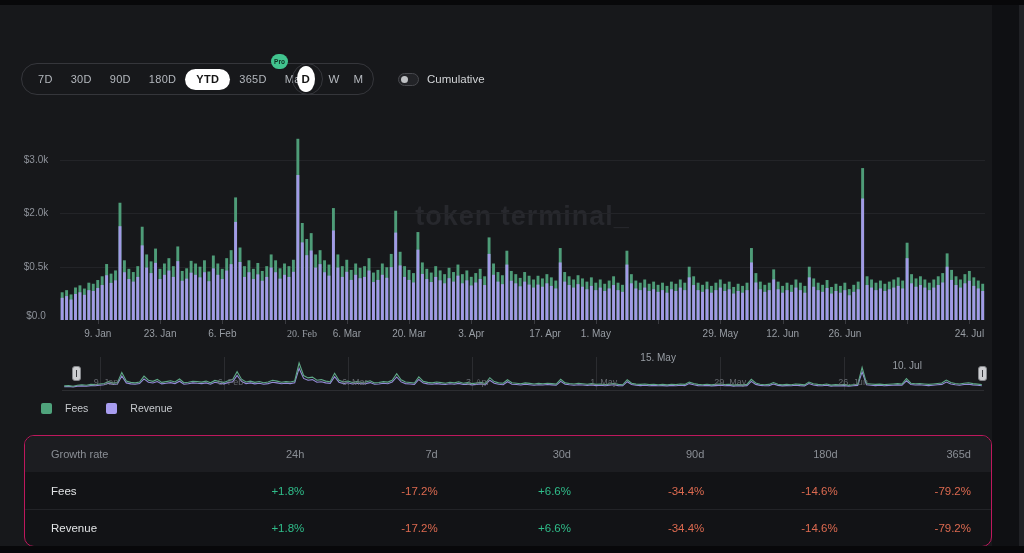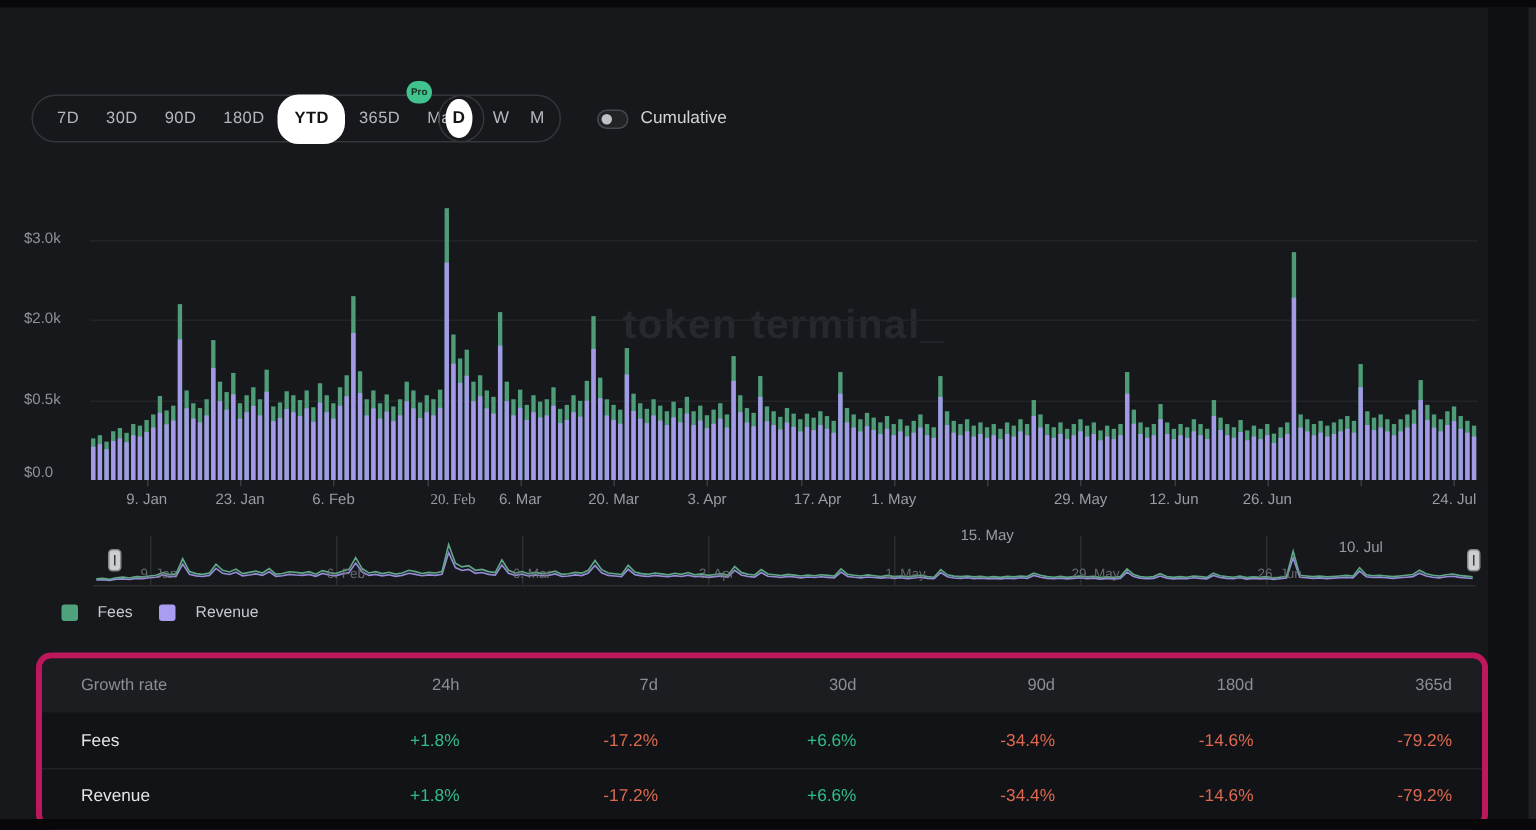--- a/index.html
+++ b/index.html
@@ -24,21 +24,21 @@
     position:absolute; left:21px; top:63px; height:32px;
     border:1px solid #35363b; border-radius:17px;
     display:flex; align-items:center; padding:0 7px;
   }
   .range-btn {
     padding:0 9px; height:32px; display:flex; align-items:center;
     font-size:11px; color:#b4b8be; letter-spacing:.3px; cursor:pointer;
   }
   .range-btn.selected {
     background:#ffffff; color:#141414; font-weight:bold;
-    height:33px; border-radius:14px; padding:0 11px;
+    height:21px; border-radius:14px; padding:0 11px;
   }
   .pro-badge {
     position:absolute; left:271px; top:54px; width:17px; height:15px;
     border-radius:8px; background:#41c38e; color:#0e2f22;
     font-size:6.5px; font-weight:bold;
     display:flex; align-items:center; justify-content:center; z-index:3;
   }
   .gran-group {
     position:absolute; left:292px; top:63px; width:82px; height:32px;
     border:1px solid #35363b; border-radius:17px;
@@ -60,21 +60,21 @@
   }
   .toggle-label { position:absolute; left:427px; top:73px; font-size:11.5px; color:#d2d4d7; }
 
   
   .watermark {
     position:absolute; left:60px; top:201px; width:925px; text-align:center;
     font-size:27px; font-weight:bold; color:#27282d; letter-spacing:1px;
   }
   .gridline { position:absolute; left:60px; width:925px; height:1px; background:#232428; }
   .ylabel {
-    position:absolute; left:16px; width:40px; text-align:left;
+    position:absolute; left:16px; width:40px; text-align:center;
     font-size:10px; color:#8e929a;
   }
   .xlabel {
     position:absolute; top:328px; transform:translateX(-50%);
     font-size:10px; color:#989da4; white-space:nowrap;
   }
   .xtick { position:absolute; top:320px; width:1px; height:4px; background:#3a3b40; }
   #main-chart { position:absolute; left:60px; top:120px; }
 
   
@@ -93,21 +93,21 @@
 
   
   .legend { position:absolute; left:41px; top:402px; display:flex; gap:18px; align-items:center; }
   .legend-item { display:flex; align-items:center; }
   .swatch { width:11px; height:11px; border-radius:2px; }
   .legend-text { margin-left:13px; font-size:10.5px; color:#c6c9cd; }
 
   
   .gr-table {
     position:absolute; left:24px; top:435px; width:968px;
-    border:4px solid #be185d; border-radius:10px; overflow:hidden; background:#121316;
+    border:1px solid #be185d; border-radius:10px; overflow:hidden; background:#121316;
   }
   .gr-row {
     display:grid; grid-template-columns:120px repeat(6, 1fr);
     padding:0 20px 0 26px; height:37px; align-items:center;
   }
   .gr-row.header { background:#1c1d21; height:36px; }
   .gr-row.header .gr-cell { color:#8a8e95; font-size:11px; }
   .gr-row.body + .gr-row.body { border-top:1px solid #222327; }
   .gr-cell { text-align:right; font-size:11.5px; }
   .gr-cell.rowlabel { text-align:left; color:#e2e4e6; }

